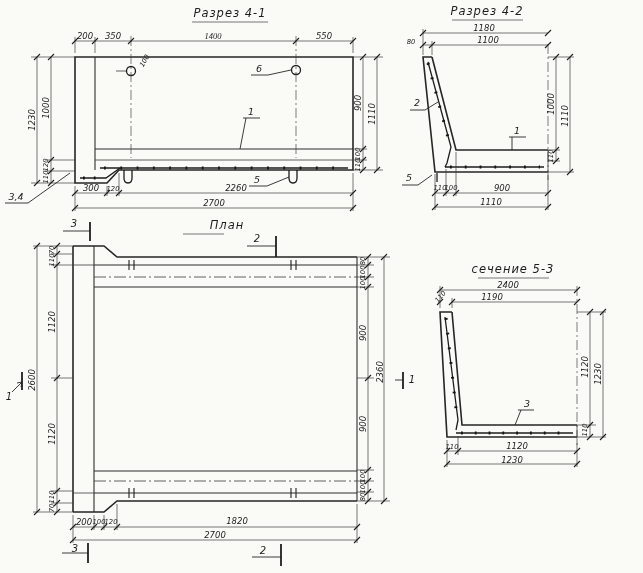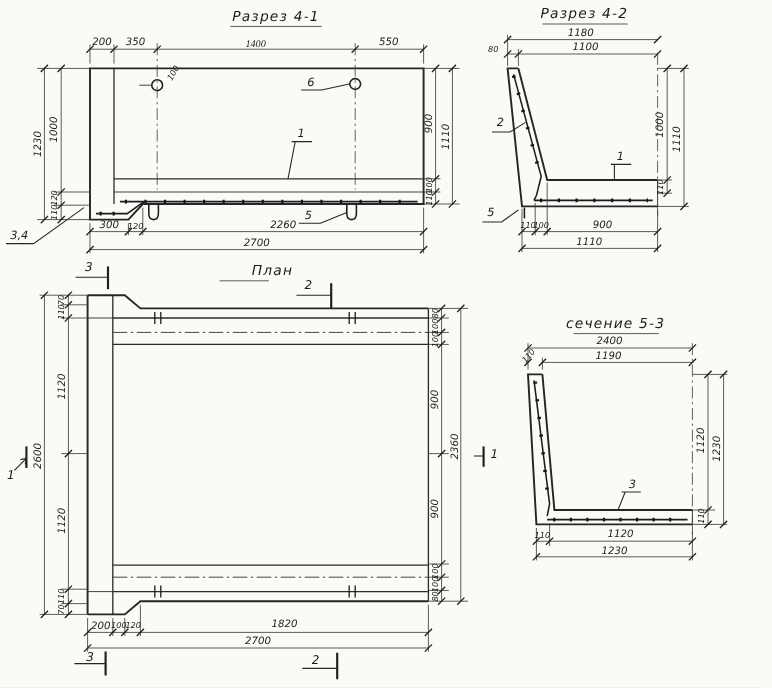--- a/index.html
+++ b/index.html
@@ -233,21 +233,21 @@
       <div class="lbl marker" style="left: 412px; top: 380px;">1</div>
       <div class="lbl dim" style="left: 84px; top: 522px;">200</div>
       <div class="lbl dim s" style="left: 99px; top: 522px;">100</div>
       <div class="lbl dim s" style="left: 111px; top: 522px;">120</div>
       <div class="lbl dim" style="left: 237px; top: 521px;">1820</div>
       <div class="lbl dim" style="left: 215px; top: 535px;">2700</div>
       <div class="lbl marker" style="left: 75px; top: 549px;">3</div>
       <div class="lbl marker" style="left: 263px; top: 551px;">2</div>
       <div class="lbl title" style="left: 513px; top: 270px;">сечение 5-3</div>
       <div class="lbl dim" style="left: 508px; top: 285px;">2400</div>
-      <div class="lbl dim" style="left: 507px; top: 297px;">1190</div>
+      <div class="lbl dim" style="left: 492px; top: 297px;">1190</div>
       <div class="lbl dim s" style="left: 441px; top: 297px; transform: translate(-50%, -50%) rotate(-50deg);">110</div>
       <div class="lbl dim" style="left: 585px; top: 367px; transform: translate(-50%, -50%) rotate(-90deg);">1120</div>
       <div class="lbl dim" style="left: 598px; top: 374px; transform: translate(-50%, -50%) rotate(-90deg);">1230</div>
       <div class="lbl dim s" style="left: 585px; top: 430px; transform: translate(-50%, -50%) rotate(-90deg);">110</div>
       <div class="lbl callout" style="left: 527px; top: 404px;">3</div>
       <div class="lbl dim s" style="left: 452px; top: 447px;">110</div>
       <div class="lbl dim" style="left: 517px; top: 446px;">1120</div>
       <div class="lbl dim" style="left: 512px; top: 460px;">1230</div>
     </div>
 </div>

